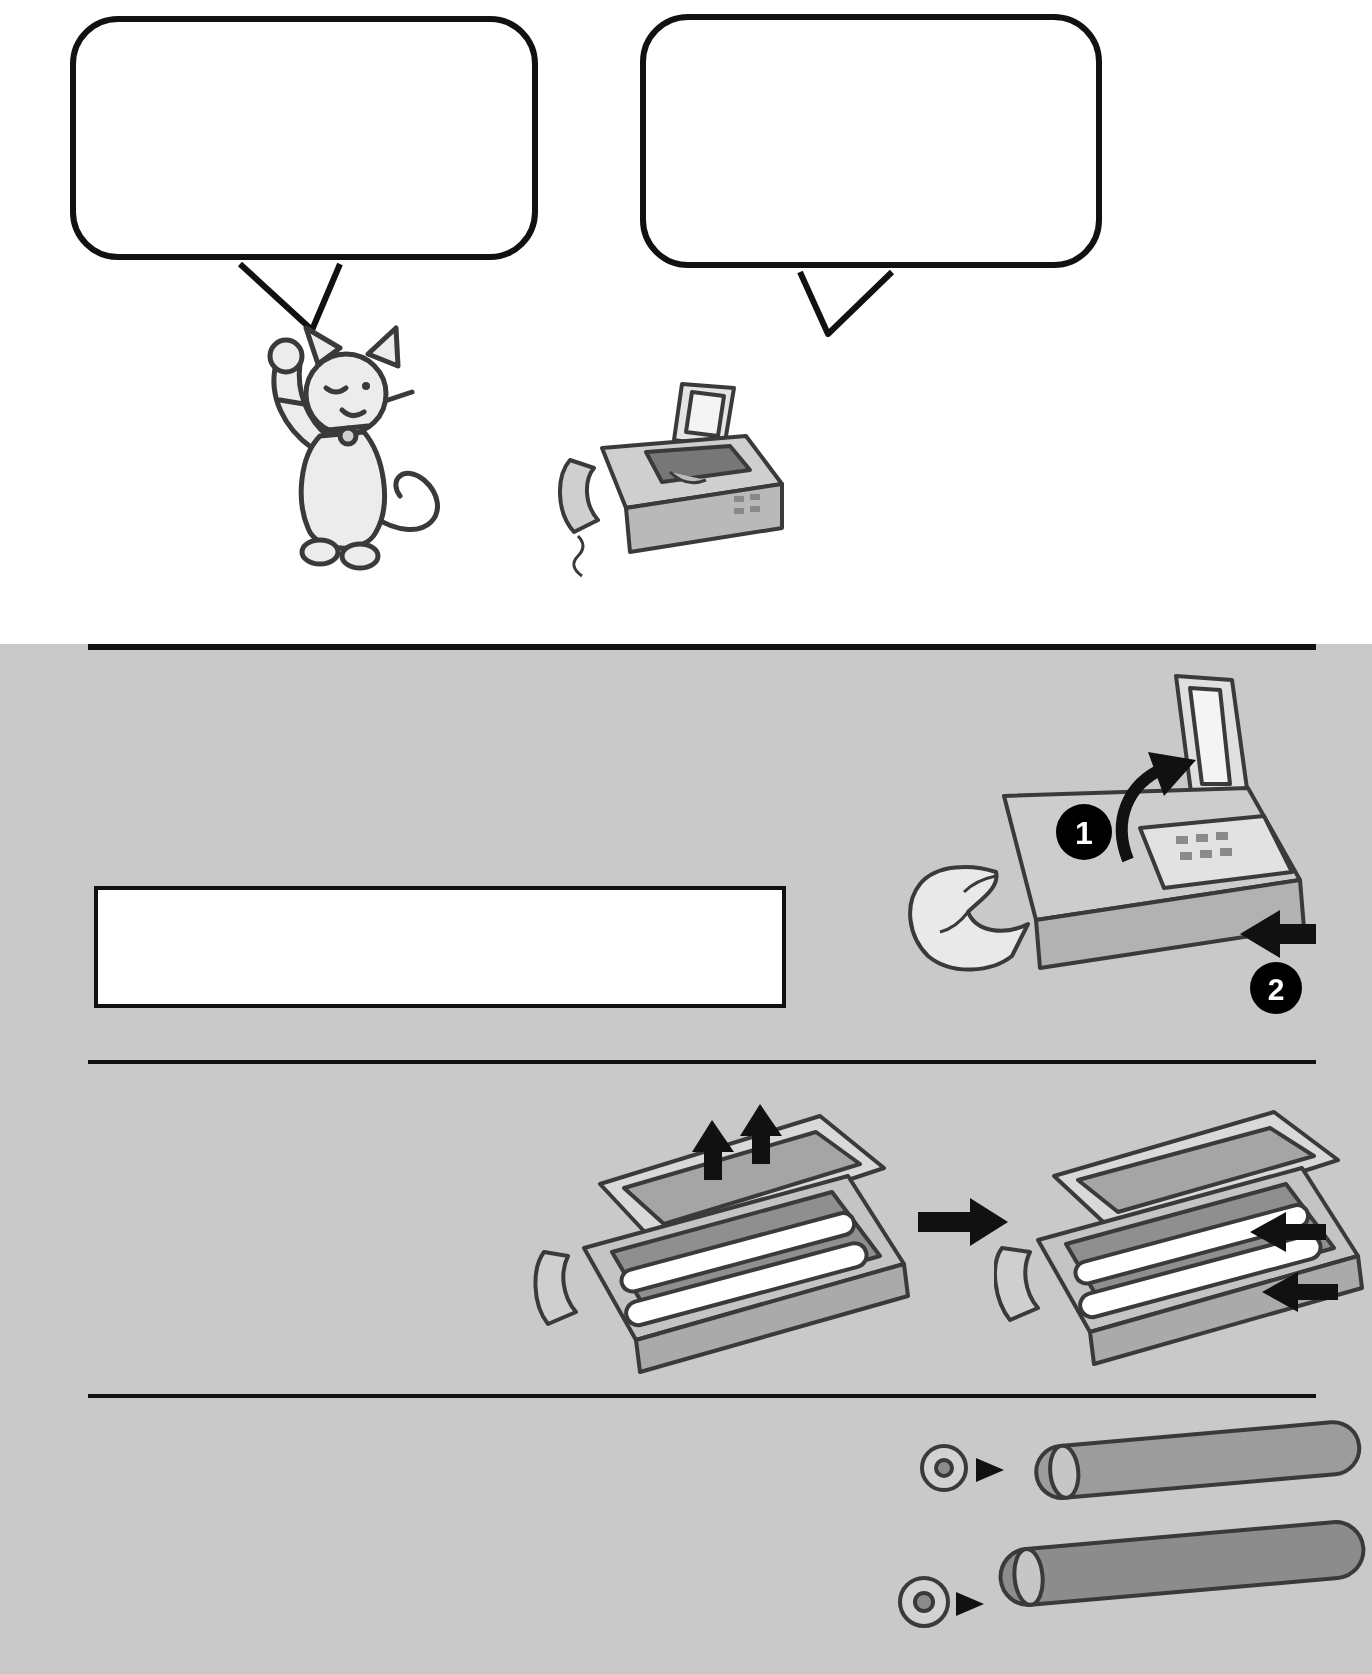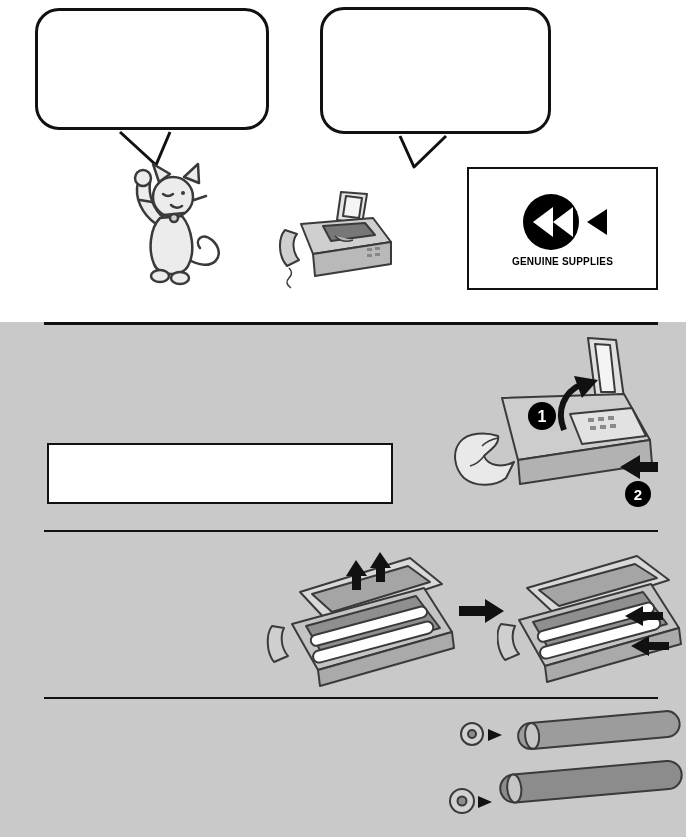--- a/index.html
+++ b/index.html
@@ -82,29 +82,20 @@
         <rect x="92" y="58" width="5" height="3"></rect>
           <rect x="100" y="57" width="5" height="3"></rect>
         <rect x="92" y="64" width="5" height="3"></rect>
           <rect x="100" y="63" width="5" height="3"></rect>
       </g>
       <path d="M10,40 C3,48 3,66 12,76 L24,70 C17,62 17,50 22,44 Z" fill="#cfcfcf"></path>
       <path d="M14,78 q5,5 0,10 q-5,5 2,10" fill="none" stroke-width="1.5"></path>
     </g>
   </svg>
 
-  <div class="supplies-box">
-    <svg width="120" height="62" viewBox="0 0 120 62">
-      <circle cx="48" cy="31" r="28" fill="#000"></circle>
-      <polygon points="50,16 50,46 30,31" fill="#fff"></polygon>
-      <polygon points="70,16 70,46 50,31" fill="#fff"></polygon>
-      <polygon points="104,18 104,44 84,31" fill="#000"></polygon>
-    </svg>
-    <div class="supplies-label">GENUINE SUPPLIES</div>
-  </div>
 
   <div class="panel">
     <div class="rule rule-1"></div>
     <div class="rule rule-2"></div>
     <div class="rule rule-3"></div>
 
     <div class="note-box"></div>
 
     <svg class="illu" style="left:452px;top:12px" width="212" height="192" viewBox="0 0 212 192">
       <g stroke="#3a3a3a" stroke-width="2" stroke-linejoin="round">

